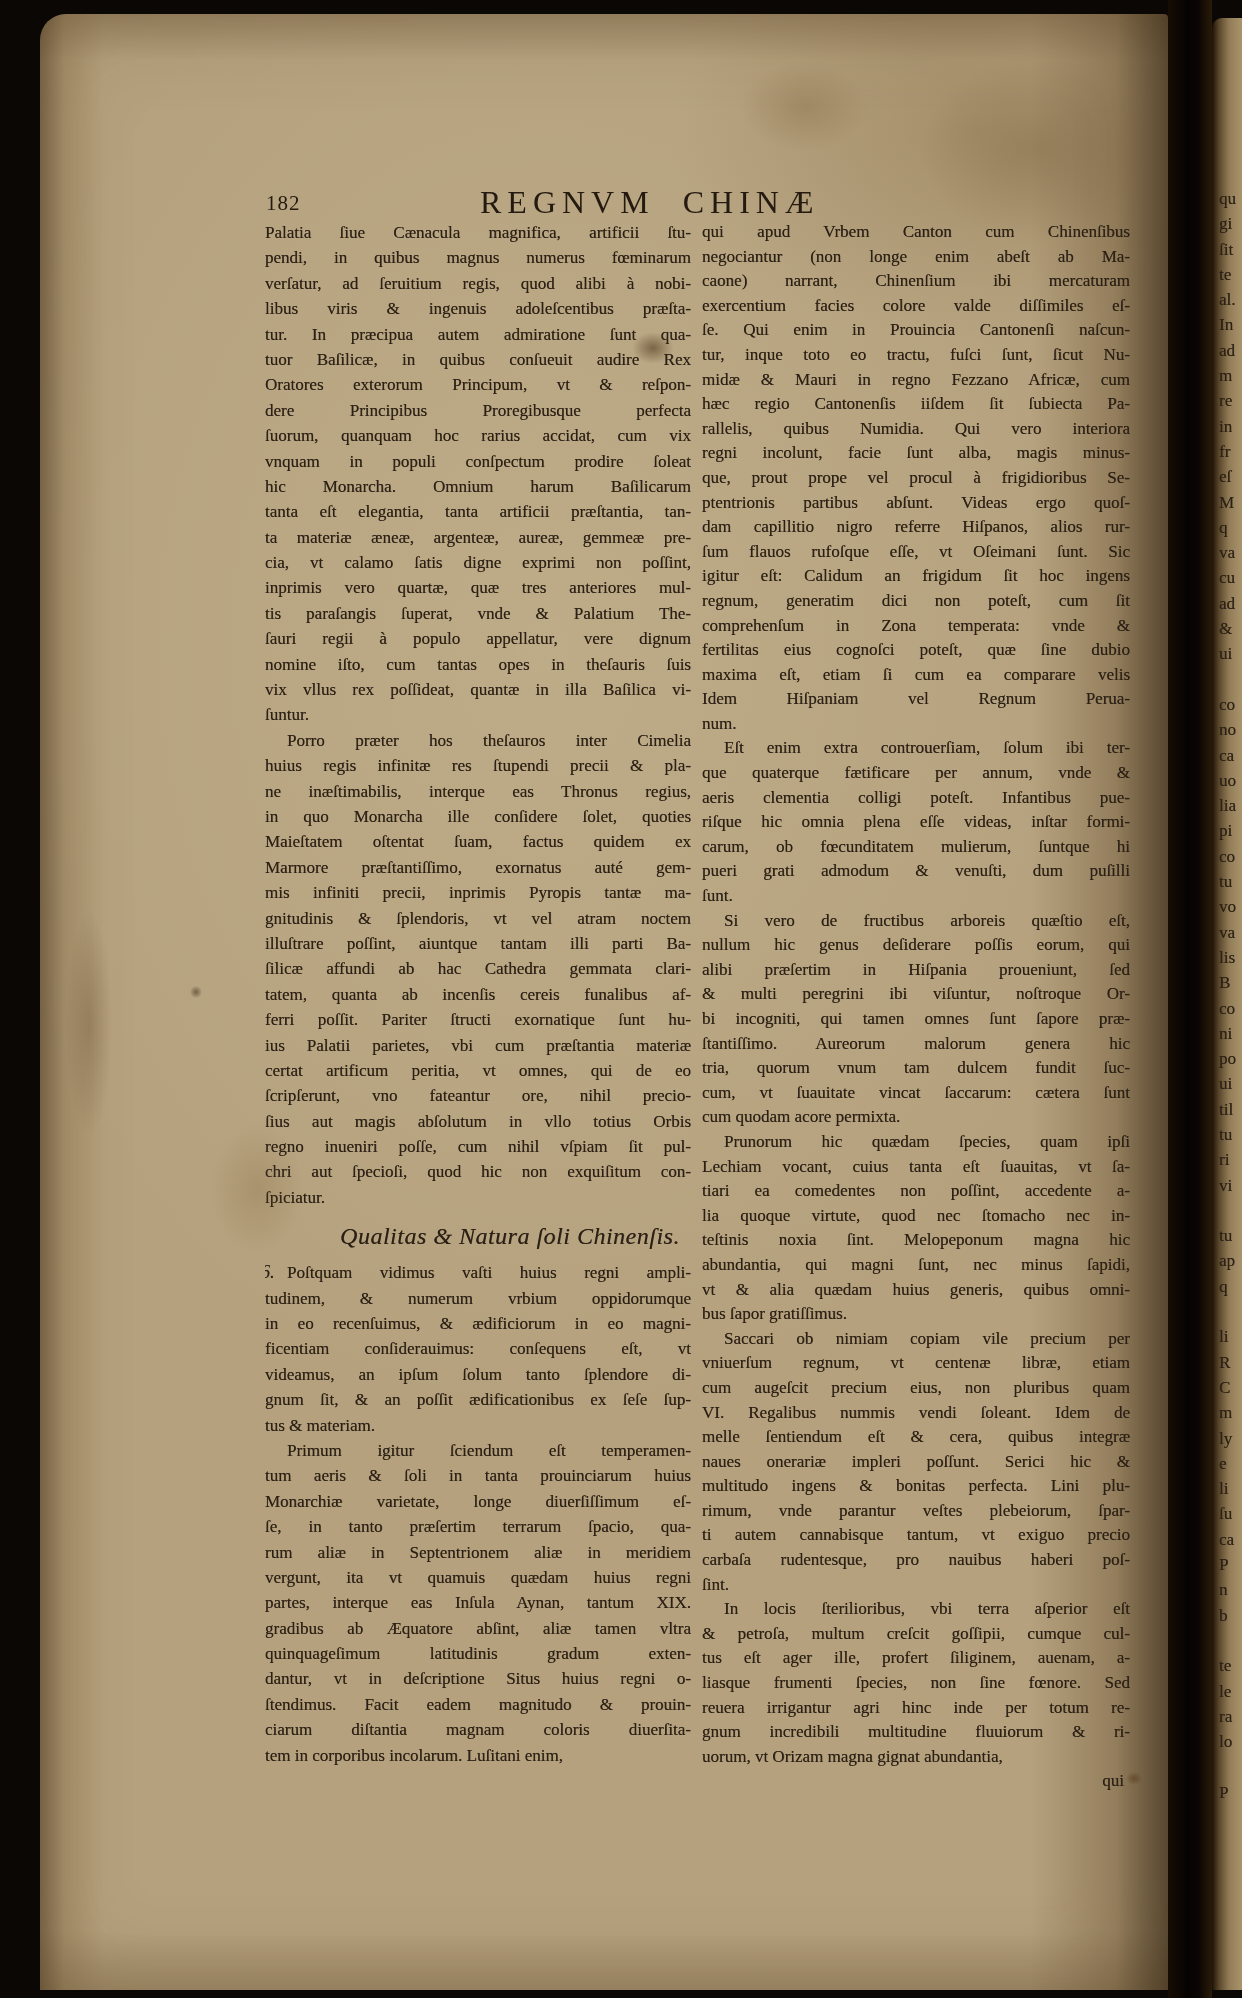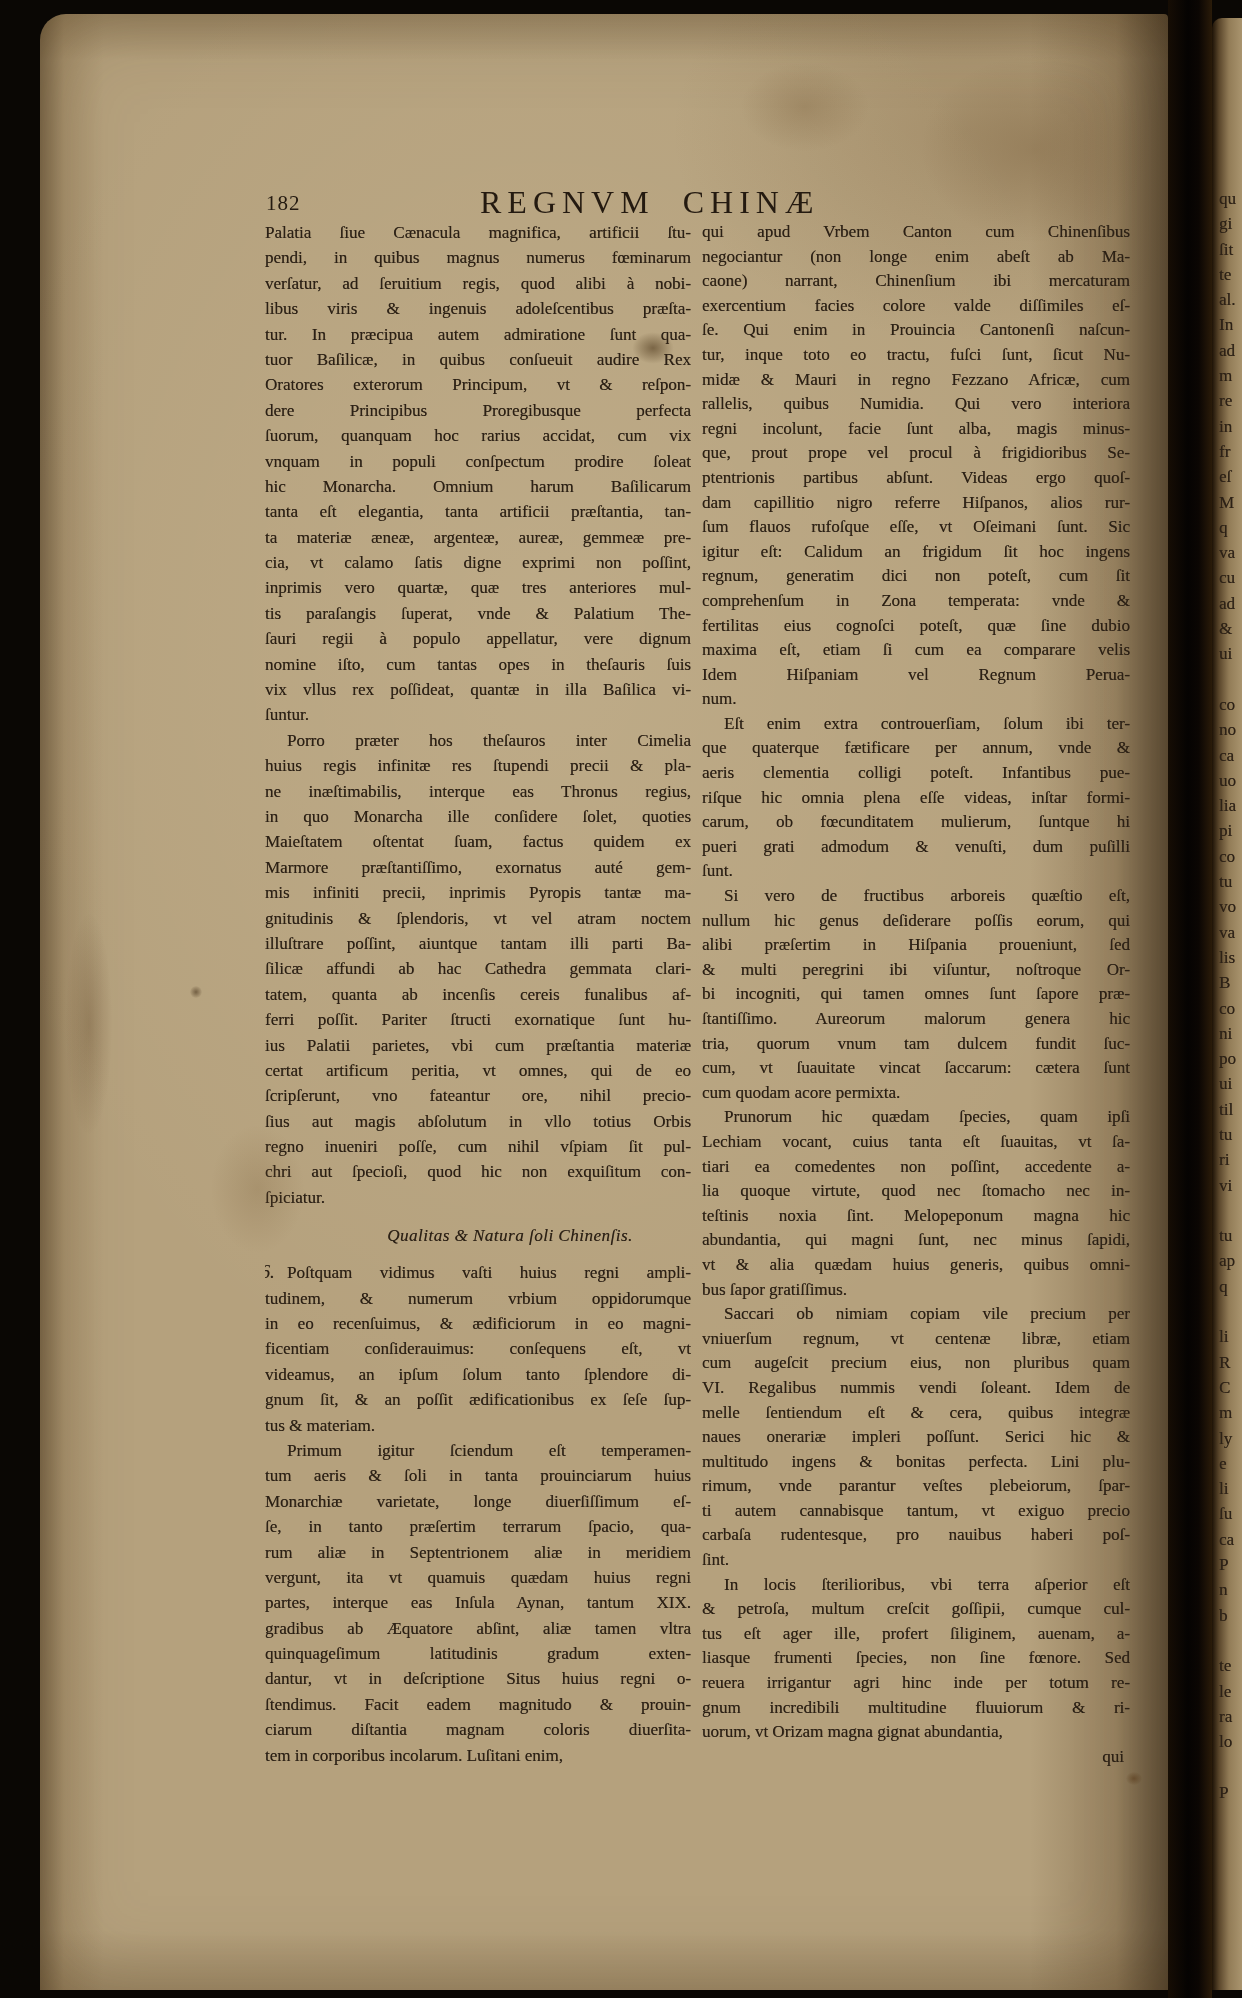--- a/index.html
+++ b/index.html
@@ -62,21 +62,21 @@
     position:relative; overflow:hidden;
     text-align:justify; text-align-last:justify;
   }
   .col-left  .tline { height:25.4px; line-height:25.4px; }
   .col-right .tline { height:24.6px; line-height:24.6px; }
   .tline.last { text-align-last:auto; }
   .para.indent .tline.first { padding-left:22px; }
   .marker { position:absolute; left:-4px; top:0; font-style:italic; font-size:18px; }
 
   .col-heading {
-    text-align:center; font-style:italic; font-size:17px;
+    text-align:center; font-style:italic; font-size:24px;
     letter-spacing:.5px; padding-left:64px; margin:13px 0 11px;
     height:26px; line-height:26px; white-space:nowrap;
   }
   .tline.catchword { text-align:center; text-align-last:right; padding-right:6px; }
 
   
   .stain { position:absolute; border-radius:50%; pointer-events:none; }
   .s1 { left:592px; top:318px; width:42px; height:32px;
         background:radial-gradient(ellipse, rgba(70,48,20,.55), rgba(70,48,20,0) 70%); }
   .s2 { left:880px; top:40px; width:230px; height:190px;
@@ -173,20 +173,21 @@
     </div>
   <div class="col col-right">
       <div class="para">
         <div class="tline first">qui apud Vrbem Canton cum Chinenſibus</div>
         <div class="tline">negociantur (non longe enim abeſt ab Ma-</div>
         <div class="tline">caone) narrant, Chinenſium ibi mercaturam</div>
         <div class="tline">exercentium facies colore valde diſſimiles eſ-</div>
         <div class="tline">ſe.  Qui enim in Prouincia Cantonenſi naſcun-</div>
         <div class="tline">tur, inque toto eo tractu, fuſci ſunt, ſicut Nu-</div>
         <div class="tline">midæ &amp; Mauri in regno Fezzano Africæ, cum</div>
+        <div class="tline">hæc regio Cantonenſis iiſdem ſit ſubiecta Pa-</div>
         <div class="tline">rallelis, quibus Numidia.  Qui vero interiora</div>
         <div class="tline">regni incolunt, facie ſunt alba, magis minus-</div>
         <div class="tline">que, prout prope vel procul à frigidioribus Se-</div>
         <div class="tline">ptentrionis partibus abſunt.  Videas ergo quoſ-</div>
         <div class="tline">dam capillitio nigro referre Hiſpanos, alios rur-</div>
         <div class="tline">ſum flauos rufoſque eſſe, vt Oſeimani ſunt.  Sic</div>
         <div class="tline">igitur eſt: Calidum an frigidum ſit hoc ingens</div>
         <div class="tline">regnum, generatim dici non poteſt, cum ſit</div>
         <div class="tline">comprehenſum in Zona temperata: vnde &amp;</div>
         <div class="tline">fertilitas eius cognoſci poteſt, quæ ſine dubio</div>

